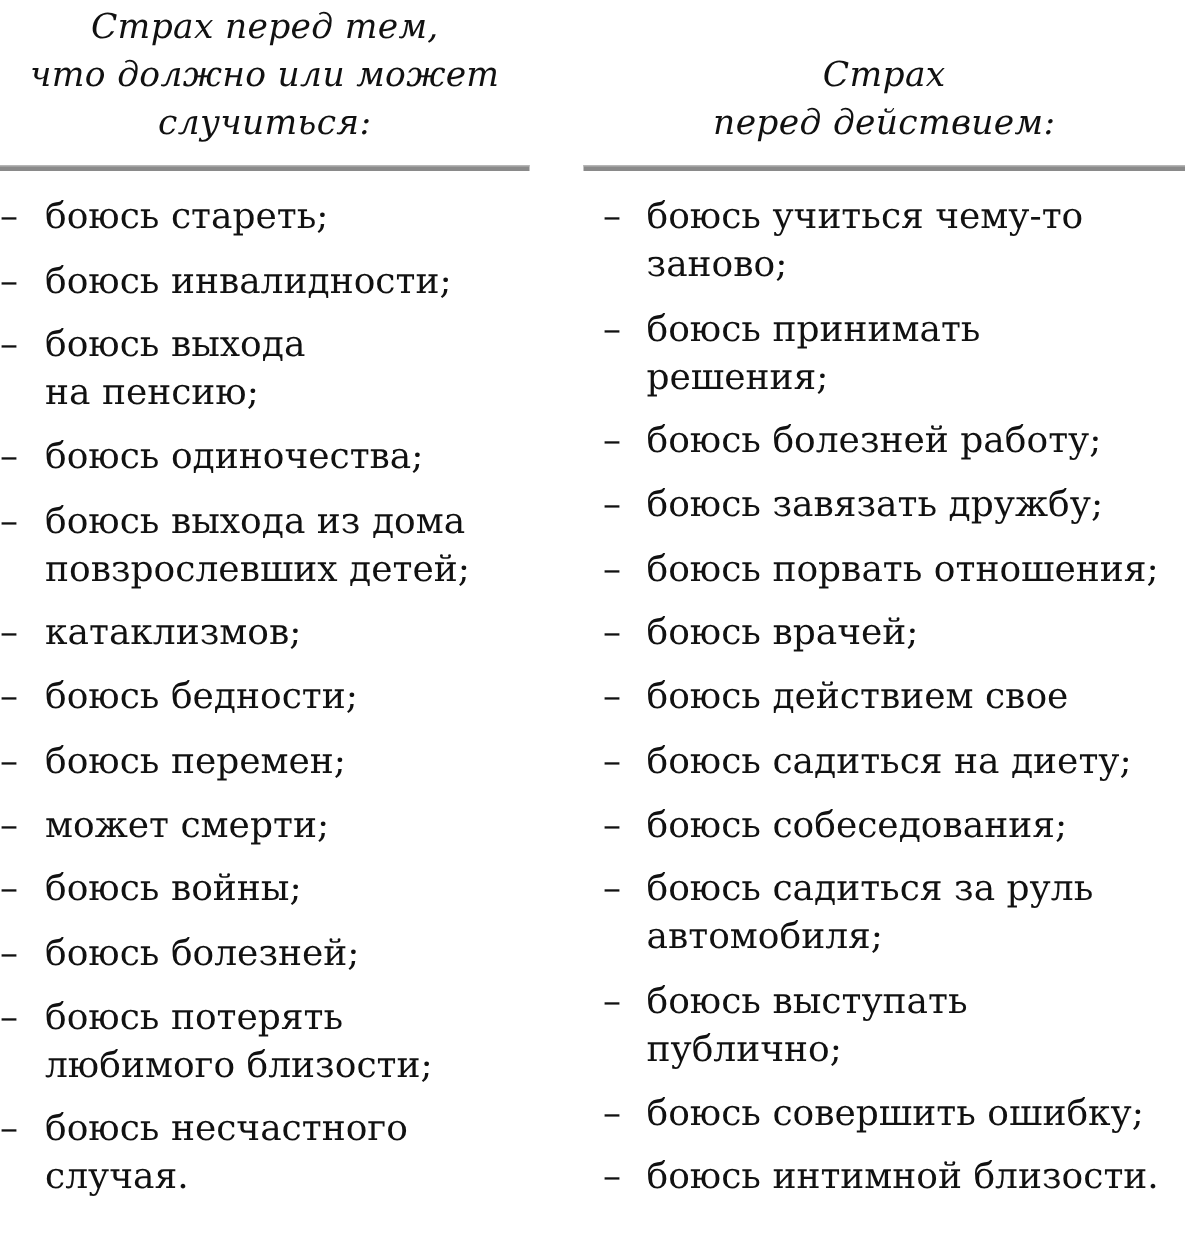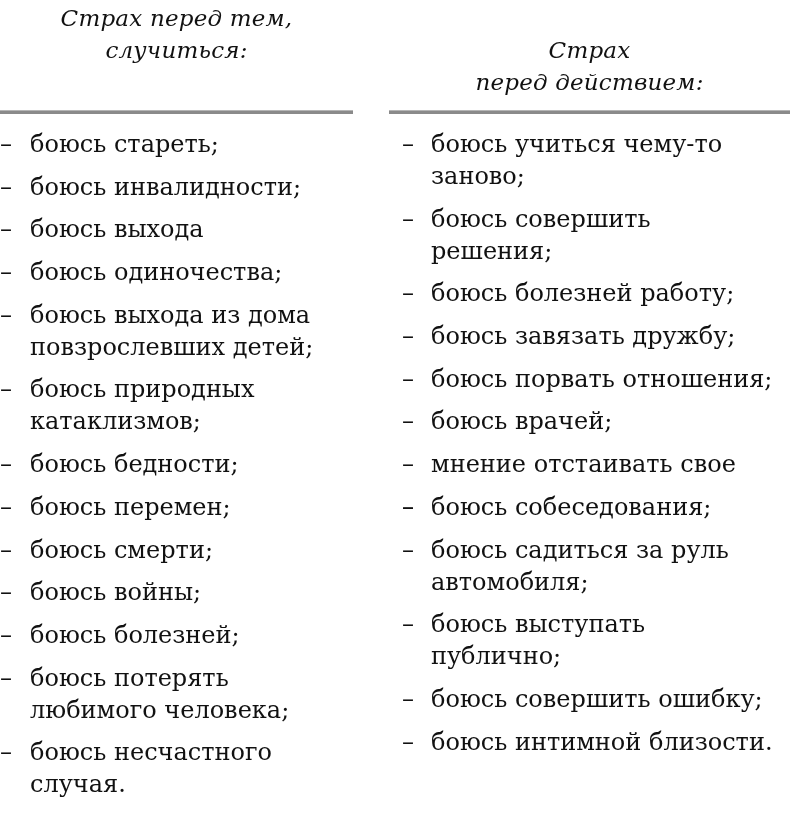--- a/index.html
+++ b/index.html
@@ -84,74 +84,75 @@
     .line { display: block; }
   </style>
 </head>
 <body>
 
 <div class="columns">
 
   <div class="col col-left">
     <div class="col-header">
       <span>Страх перед тем,</span>
+      <span>что должно или может</span>
       <span>случиться:</span>
     </div>
     <div class="rule"></div>
     <ul class="items">
       <li class="item">
           <span class="dash">–</span>
           <span class="line">боюсь стареть;</span>
         </li>
       <li class="item">
           <span class="dash">–</span>
           <span class="line">боюсь инвалидности;</span>
         </li>
       <li class="item">
           <span class="dash">–</span>
           <span class="line">боюсь выхода</span>
+          <span class="line">на пенсию;</span>
         </li>
       <li class="item">
           <span class="dash">–</span>
           <span class="line">боюсь одиночества;</span>
         </li>
       <li class="item">
           <span class="dash">–</span>
           <span class="line">боюсь выхода из дома</span>
           <span class="line">повзрослевших детей;</span>
         </li>
       <li class="item">
           <span class="dash">–</span>
-          <span class="line">боюсь природных</span>
           <span class="line">катаклизмов;</span>
         </li>
       <li class="item">
           <span class="dash">–</span>
           <span class="line">боюсь бедности;</span>
         </li>
       <li class="item">
           <span class="dash">–</span>
           <span class="line">боюсь перемен;</span>
         </li>
       <li class="item">
           <span class="dash">–</span>
-          <span class="line">боюсь смерти;</span>
+          <span class="line">может смерти;</span>
         </li>
       <li class="item">
           <span class="dash">–</span>
           <span class="line">боюсь войны;</span>
         </li>
       <li class="item">
           <span class="dash">–</span>
           <span class="line">боюсь болезней;</span>
         </li>
       <li class="item">
           <span class="dash">–</span>
           <span class="line">боюсь потерять</span>
-          <span class="line">любимого человека;</span>
+          <span class="line">любимого близости;</span>
         </li>
       <li class="item">
           <span class="dash">–</span>
           <span class="line">боюсь несчастного</span>
           <span class="line">случая.</span>
         </li>
     </ul>
   </div>
 
   <div class="col col-right">
@@ -161,45 +162,46 @@
     </div>
     <div class="rule"></div>
     <ul class="items">
       <li class="item">
           <span class="dash">–</span>
           <span class="line">боюсь учиться чему-то</span>
           <span class="line">заново;</span>
         </li>
       <li class="item">
           <span class="dash">–</span>
-          <span class="line">боюсь совершить</span>
+          <span class="line">боюсь принимать</span>
           <span class="line">решения;</span>
         </li>
       <li class="item">
           <span class="dash">–</span>
           <span class="line">боюсь болезней работу;</span>
         </li>
       <li class="item">
           <span class="dash">–</span>
           <span class="line">боюсь завязать дружбу;</span>
         </li>
       <li class="item">
           <span class="dash">–</span>
           <span class="line">боюсь порвать отношения;</span>
         </li>
       <li class="item">
           <span class="dash">–</span>
           <span class="line">боюсь врачей;</span>
         </li>
       <li class="item">
           <span class="dash">–</span>
-          <span class="line">мнение отстаивать свое</span>
-        </li>
-      <li class="item">
-          <span class="dash">–</span>
+          <span class="line">боюсь действием свое</span>
+        </li>
+      <li class="item">
+          <span class="dash">–</span>
+          <span class="line">боюсь садиться на диету;</span>
         </li>
       <li class="item">
           <span class="dash">–</span>
           <span class="line">боюсь собеседования;</span>
         </li>
       <li class="item">
           <span class="dash">–</span>
           <span class="line">боюсь садиться за руль</span>
           <span class="line">автомобиля;</span>
         </li>

